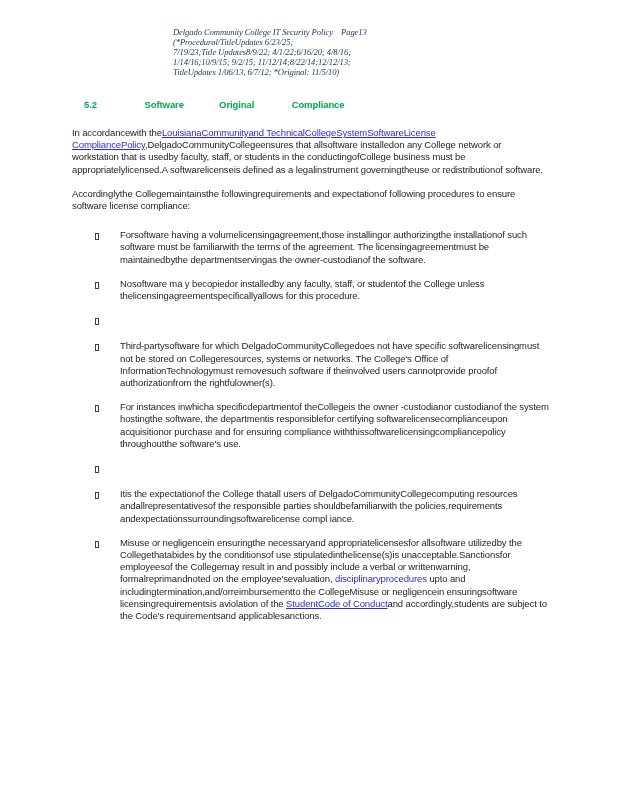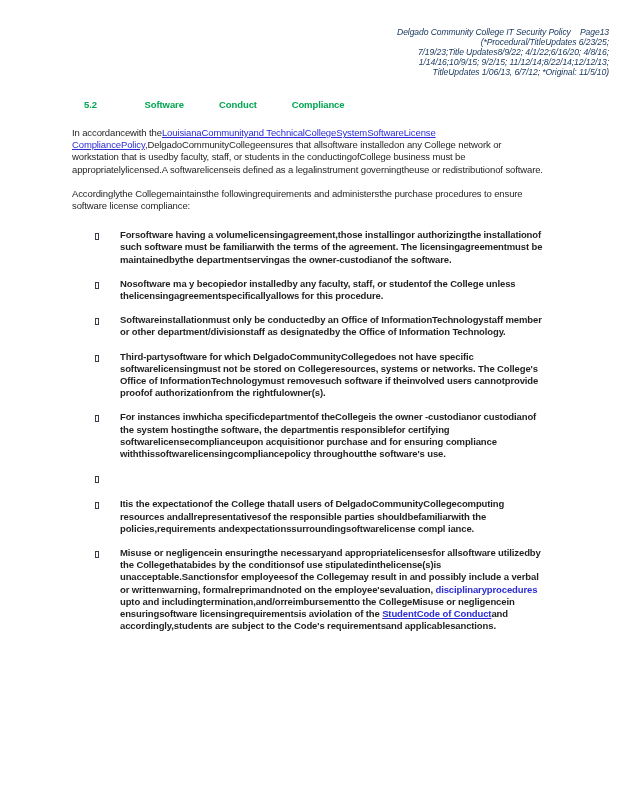--- a/index.html
+++ b/index.html
@@ -8,28 +8,28 @@
     width: 618px;
     height: 800px;
     background: #ffffff;
     overflow: hidden;
     font-family: "Liberation Sans", sans-serif;
     color: #1f1f1f;
   }
   .page-header {
     position: absolute;
     top: 27px;
-    right: 9px;
+    right: 25px;
     width: 420px;
-    text-align: right;
     font-size: 8.6px;
     font-style: italic;
     line-height: 10px;
     color: #17365D;
     letter-spacing: -0.1px;
+    font-family: Liberation Serif, serif;
   }
   .section-heading {
     margin: 99px 0 0 0;
     padding-left: 75px;
     font-size: 9.5px;
     font-weight: bold;
     color: #00A651;
     letter-spacing: -0.1px;
   }
   .section-heading .hnum { display: inline-block; width: 58px; padding-left: 9px; }
@@ -55,21 +55,21 @@
     margin-left: 23px;
     padding-top: 2px;
   }
   .bullet-glyph {
     display: inline-block;
     width: 4px;
     height: 7px;
     border: 1px solid #3c3c4a;
     box-sizing: border-box;
   }
-  .btext { flex: 1; font-weight: bold; }
+  .btext { flex: 1; }
   a.link, a.link:visited {
     color: #2B2BD5;
     text-decoration: underline;
     cursor: pointer;
   }
   a.link-plain, a.link-plain:visited {
     color: #2B2BD5;
     text-decoration: none;
     cursor: pointer;
   }
@@ -83,39 +83,38 @@
     <div>Delgado Community  College  IT Security Policy&nbsp;&nbsp;&nbsp;&nbsp;Page13</div>
     <div>(*Procedural/TitleUpdates  6/23/25;</div>
     <div>7/19/23;Title  Updates8/9/22; 4/1/22;6/16/20;  4/8/16;</div>
     <div>1/14/16;10/9/15; 9/2/15; 11/12/14;8/22/14;12/12/13;</div>
     <div>TitleUpdates 1/06/13, 6/7/12; *Original: 11/5/10)</div>
   </div>
 
   <div class="section-heading">
     <span class="hnum">5.2</span>
     <span class="w1">Software</span>
-    <span class="w2">Conduct</span>
+    <span class="w2">Original</span>
     <span class="w3">Compliance</span>
   </div>
 
   <div class="doc-body">
     <p class="para"><span>In accordancewith the</span><a class="link" href="#">LouisianaCommunityand TechnicalCollegeSystemSoftwareLicense CompliancePolicy</a><span>,DelgadoCommunityCollegeensures that allsoftware installedon any College network or workstation that is usedby faculty, staff, or students in the conductingofCollege business must be appropriatelylicensed.A softwarelicenseis defined as a legalinstrument governingtheuse or redistributionof software.</span></p>
-    <p class="para para-accordingly"><span>Accordinglythe Collegemaintainsthe followingrequirements and administersthe purchase procedures to ensure software license compliance:</span></p>
+    <p class="para para-accordingly"><span>Accordinglythe Collegemaintainsthe followingrequirements and expectationof following procedures to ensure software license compliance:</span></p>
     <div id="bullet-list">
         <div class="bullet-item">
           <span class="glyph-col"><span class="bullet-glyph"></span></span>
           <span class="btext"><span>Forsoftware having a volumelicensingagreement,those installingor authorizingthe installationof such software must be familiarwith the terms of the agreement. The licensingagreementmust be maintainedbythe departmentservingas the owner-custodianof the software.</span></span>
         </div>
         <div class="bullet-item">
           <span class="glyph-col"><span class="bullet-glyph"></span></span>
           <span class="btext"><span>Nosoftware ma y becopiedor installedby any faculty, staff, or studentof the College unless thelicensingagreementspecificallyallows for this procedure.</span></span>
         </div>
         <div class="bullet-item">
           <span class="glyph-col"><span class="bullet-glyph"></span></span>
-          <span class="btext"><span>Softwareinstallationmust only be conductedby an Office of InformationTechnologystaff member or other department/divisionstaff as designatedby the Office of Information Technology.</span></span>
         </div>
         <div class="bullet-item">
           <span class="glyph-col"><span class="bullet-glyph"></span></span>
           <span class="btext"><span>Third-partysoftware for which DelgadoCommunityCollegedoes not have specific softwarelicensingmust not be stored on Collegeresources, systems or networks. The College's Office of InformationTechnologymust removesuch software if theinvolved users cannotprovide proofof authorizationfrom the rightfulowner(s).</span></span>
         </div>
         <div class="bullet-item">
           <span class="glyph-col"><span class="bullet-glyph"></span></span>
           <span class="btext"><span>For instances inwhicha specificdepartmentof theCollegeis the owner -custodianor custodianof the system hostingthe software, the departmentis responsiblefor certifying softwarelicensecomplianceupon acquisitionor purchase and for ensuring compliance withthissoftwarelicensingcompliancepolicy throughoutthe software's use.</span></span>
         </div>
         <div class="bullet-item">

